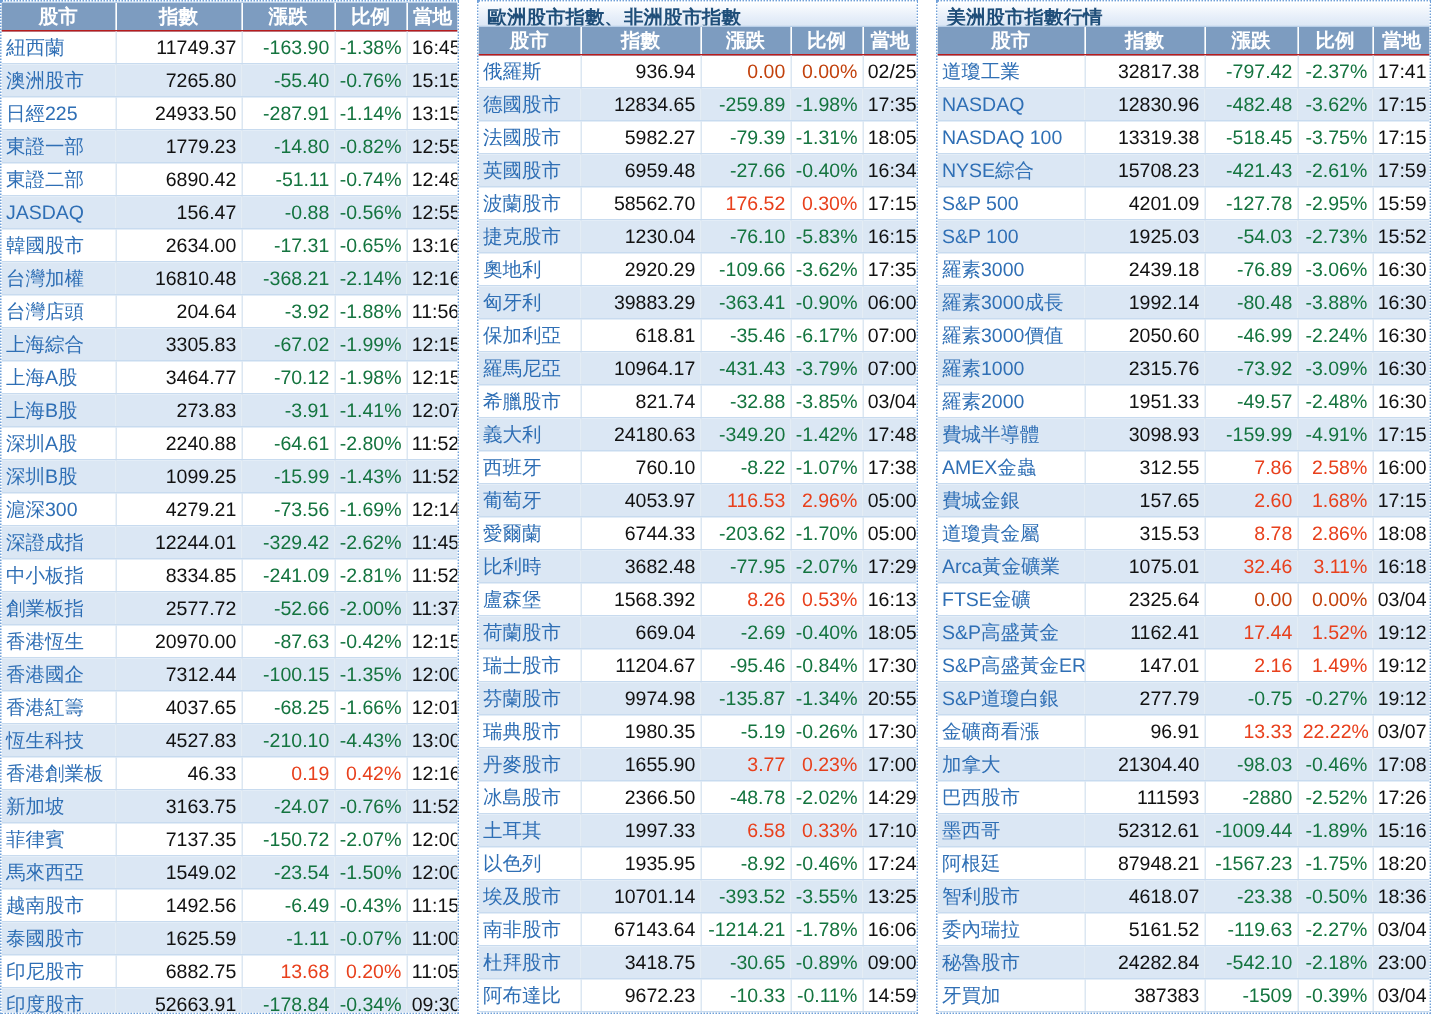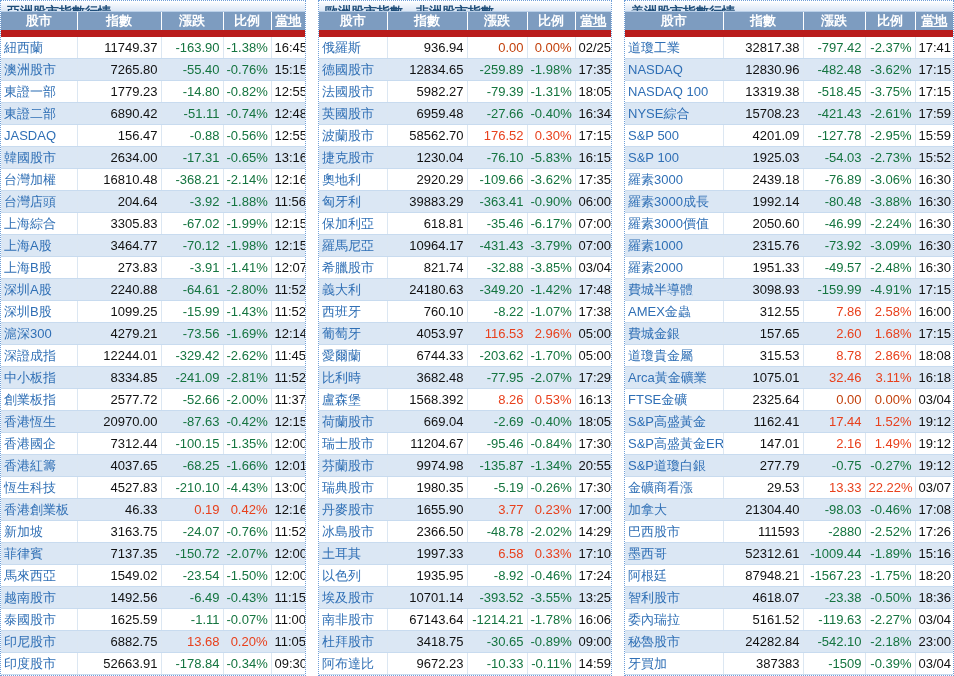--- a/index.html
+++ b/index.html
@@ -48,25 +48,25 @@
     table-layout:fixed;
   }
   thead th{
     height:16px;
     background:#7d9cc0;
     color:#ffffff;
     font-size:13px;
     font-weight:bold;
     text-align:center;
     border-right:1px solid #ffffff;
-    border-bottom:7px solid #b91c1c;
+    border-bottom:1px solid #b91c1c;
     padding:0;
     white-space:nowrap;
   }
-  thead th:last-child{border-right:none;text-decoration:underline;}
+  thead th:last-child{border-right:none;}
   tbody td{
     height:21px;
     font-size:13px;
     padding:0 3px;
     border-bottom:1px solid #c8dbef;
     border-right:1px solid #dce7f2;
     white-space:nowrap;
     overflow:hidden;
   }
   tbody td:last-child{border-right:none;}
@@ -136,20 +136,27 @@
             <td class="time">16:45</td>
           </tr>
           <tr>
             <td class="name">澳洲股市</td>
             <td class="num">7265.80</td>
             <td class="chg dn">-55.40</td>
             <td class="pct dn">-0.76%</td>
             <td class="time">15:15</td>
           </tr>
           <tr>
+            <td class="name">日經225</td>
+            <td class="num">24933.50</td>
+            <td class="chg dn">-287.91</td>
+            <td class="pct dn">-1.14%</td>
+            <td class="time">13:15</td>
+          </tr>
+          <tr>
             <td class="name">東證一部</td>
             <td class="num">1779.23</td>
             <td class="chg dn">-14.80</td>
             <td class="pct dn">-0.82%</td>
             <td class="time">12:55</td>
           </tr>
           <tr>
             <td class="name">東證二部</td>
             <td class="num">6890.42</td>
             <td class="chg dn">-51.11</td>
@@ -721,21 +728,21 @@
           </tr>
           <tr>
             <td class="name">S&amp;P道瓊白銀</td>
             <td class="num">277.79</td>
             <td class="chg dn">-0.75</td>
             <td class="pct dn">-0.27%</td>
             <td class="time">19:12</td>
           </tr>
           <tr>
             <td class="name">金礦商看漲</td>
-            <td class="num">29.53</td>
+            <td class="num">96.91</td>
             <td class="chg up">13.33</td>
             <td class="pct up">22.22%</td>
             <td class="time">03/07</td>
           </tr>
           <tr>
             <td class="name">加拿大</td>
             <td class="num">21304.40</td>
             <td class="chg dn">-98.03</td>
             <td class="pct dn">-0.46%</td>
             <td class="time">17:08</td>

